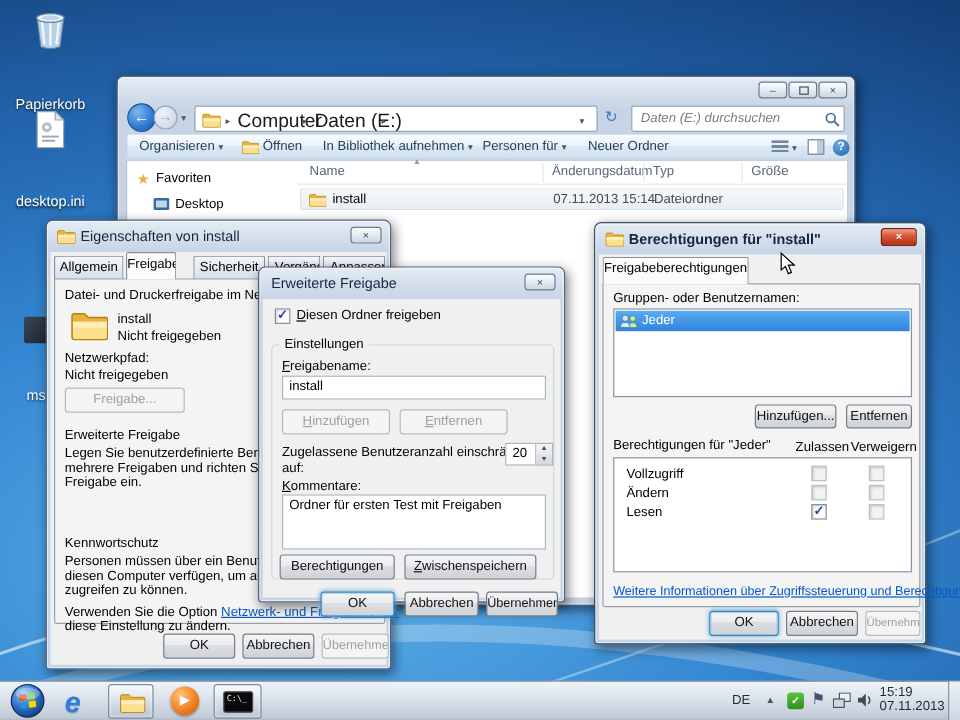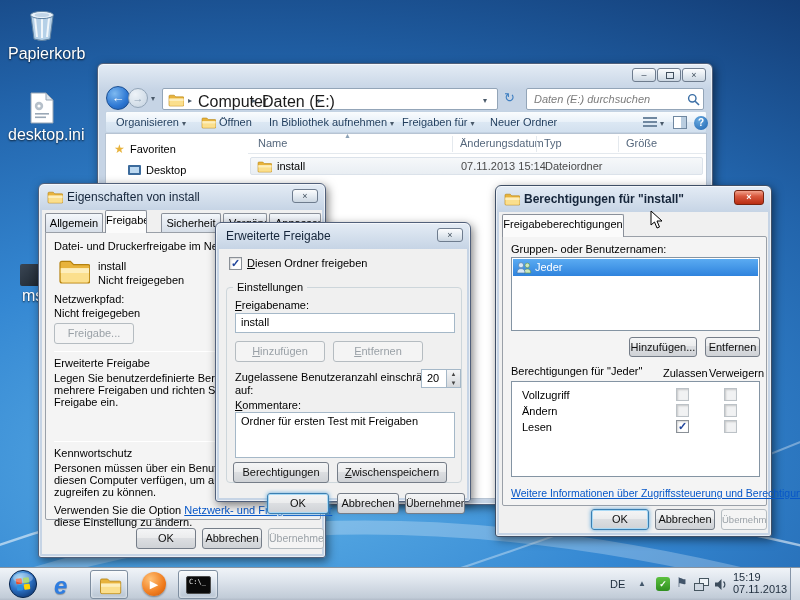--- a/index.html
+++ b/index.html
@@ -3,22 +3,22 @@
 <meta charset="utf-8">
 <style>
   * { margin:0; padding:0; box-sizing:border-box; }
   html,body { width:800px; height:600px; overflow:hidden; }
   body { font-family:"Liberation Sans", sans-serif; position:relative; background:#123a72; }
   .abs { position:absolute; }
 
   
   #desktop { position:absolute; inset:0;
     background: radial-gradient(ellipse 130% 95% at 32% 78%, #5fb2e8 0%, #3487d2 38%, #2264ab 68%, #123a72 100%); }
-  .desk-label { position:absolute; color:#fff; font-size:16px; text-align:center;
-    text-shadow:0 1px 2px rgba(0,0,0,.8); }
+  .desk-label { position:absolute; color:#fff; font-size:12px; text-align:center;
+    text-shadow:0 1px 2px rgba(0,0,0,.8);margin-top:35px; }
 
   
   .win { position:absolute; border:1px solid #51607a; border-radius:6px 6px 3px 3px;
     background: linear-gradient(#e4ecf5, #c6d4e5 26px, #c6d4e5);
     box-shadow: 2px 3px 10px rgba(0,0,0,.5), inset 0 0 0 1px rgba(255,255,255,.6); }
   .titlebar { position:absolute; left:0; right:0; top:0; height:26px; }
   .title-text { position:absolute; top:6px; font-size:12px; color:#15253a; white-space:nowrap; }
   .capbtn { position:absolute; border:1px solid #6e7c8e; border-radius:3px; text-align:center;
     background:linear-gradient(#fbfcfd,#e7edf3 45%,#ccd7e2); color:#42505e;
     font-size:9px; line-height:12px; }
@@ -164,21 +164,21 @@
         </svg>
     </div>
 
     <div class="abs" style="left:7px;top:47px;width:602px;height:22px;background:linear-gradient(#fafcfe,#e9f1f9 48%,#dce8f4 50%,#d2e0ef);border:1px solid #c4d3e3;border-radius:2px">
       <span class="abs tool-label" style="left:10px;top:4px"><span>Organisieren</span> <span class="crumb-arrow">▾</span></span>
       <svg class="abs" style="left:95px;top:4px" width="15" height="13">
           <use href="#sym-folder"></use>
         </svg>
       <span class="abs tool-label" style="left:113px;top:4px">Öffnen</span>
       <span class="abs tool-label" style="left:163px;top:4px"><span>In Bibliothek aufnehmen</span> <span class="crumb-arrow">▾</span></span>
-      <span class="abs tool-label" style="left:296px;top:4px"><span>Freigaben für</span> <span class="crumb-arrow">▾</span></span>
+      <span class="abs tool-label" style="left:296px;top:4px"><span>Personen für</span> <span class="crumb-arrow">▾</span></span>
       <span class="abs tool-label" style="left:384px;top:4px">Neuer Ordner</span>
       <span class="abs" style="left:537px;top:5px;width:14px;height:12px;background:repeating-linear-gradient(#6f87a0 0 2px,transparent 2px 4px)"></span>
       <span class="abs crumb-arrow" style="left:554px;top:7px">▾</span>
       <span class="abs" style="left:567px;top:4px;width:14px;height:13px;border:1px solid #6f87a0;background:linear-gradient(90deg,#fff 55%,#b9cde0 55%)"></span>
       <span class="abs" style="left:588px;top:4px;width:14px;height:14px;border-radius:50%;background:radial-gradient(circle at 35% 30%,#66a9e0,#1f64b0);color:#fff;font-size:10px;font-weight:bold;text-align:center;line-height:14px">?</span>
     </div>
 
     <div class="abs" style="left:7px;top:69px;width:602px;height:366px;background:#fff;border:1px solid #b7c4d3">
 
       <span class="abs" style="left:8px;top:8px;color:#e8b33c;font-size:12px">★</span>
@@ -226,21 +226,21 @@
 
       <div class="pane" style="left:3px;top:22px;width:276px;height:288px">
         <span class="lbl" style="left:8px;top:7px">Datei- und Druckerfreigabe im Netzwerk</span>
         <svg class="abs" style="left:12px;top:24px" width="32" height="28">
             <use href="#sym-folder"></use>
           </svg>
         <span class="lbl" style="left:52px;top:27px">install</span>
         <span class="lbl" style="left:52px;top:41px">Nicht freigegeben</span>
         <span class="lbl" style="left:8px;top:60px">Netzwerkpfad:</span>
         <span class="lbl" style="left:8px;top:74px">Nicht freigegeben</span>
-        <div class="btn disabled" style="left:8px;top:90px;width:80px">Freigabe...</div>
+        <div class="btn disabled" style="left:8px;top:90px;width:100px">Freigabe...</div>
         <div class="sep" style="left:8px;top:118px;width:260px"></div>
         <span class="lbl" style="left:8px;top:124px">Erweiterte Freigabe</span>
         <span class="lbl" style="left:8px;top:139px">Legen Sie benutzerdefinierte Berechtigungen fest, erstellen Sie</span>
         <span class="lbl" style="left:8px;top:151px">mehrere Freigaben und richten Sie Optionen für die erweiterte</span>
         <span class="lbl" style="left:8px;top:163px">Freigabe ein.</span>
         <div class="sep" style="left:8px;top:208px;width:260px"></div>
         <span class="lbl" style="left:8px;top:214px">Kennwortschutz</span>
         <span class="lbl" style="left:8px;top:229px">Personen müssen über ein Benutzerkonto und Kennwort für</span>
         <span class="lbl" style="left:8px;top:241px">diesen Computer verfügen, um auf freigegebene Ordner</span>
         <span class="lbl" style="left:8px;top:253px">zugreifen zu können.</span>

